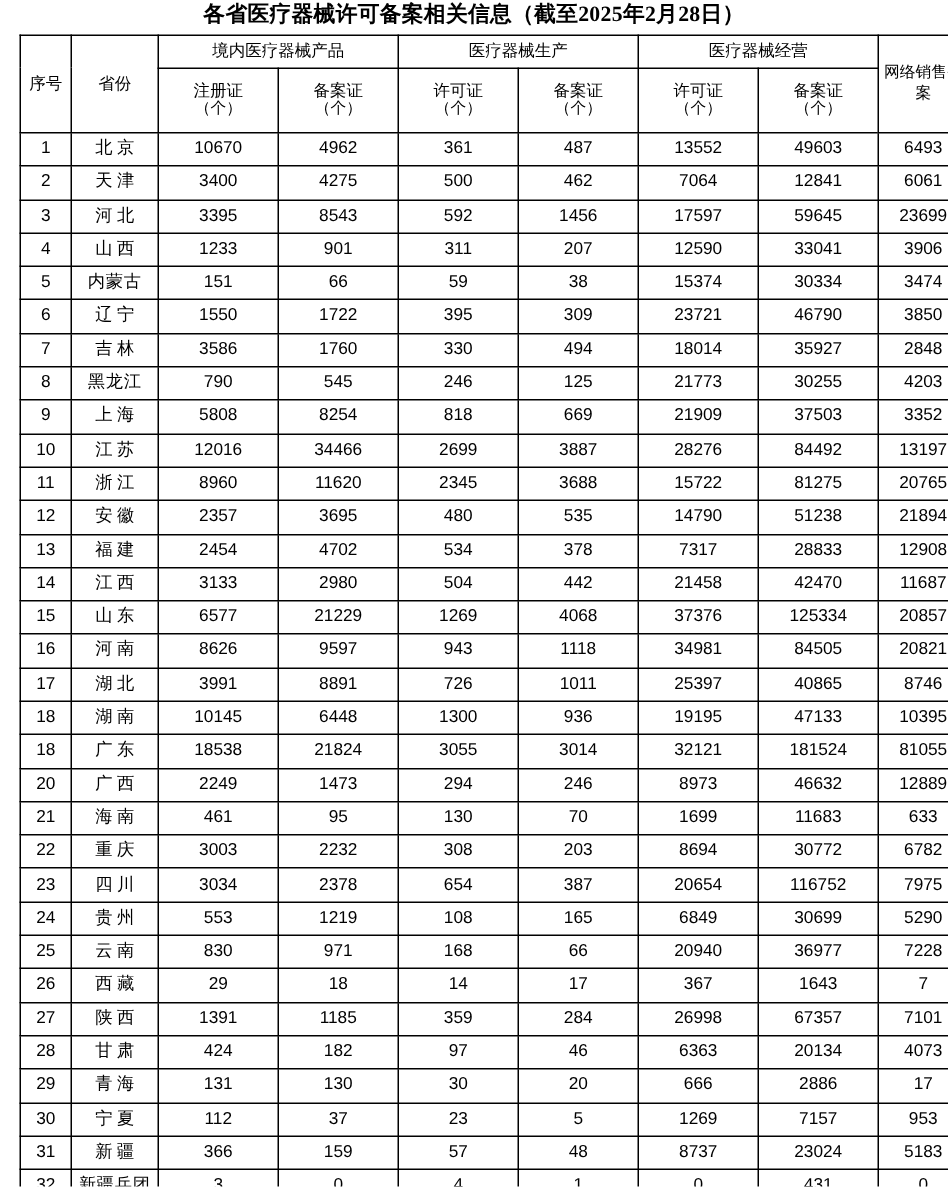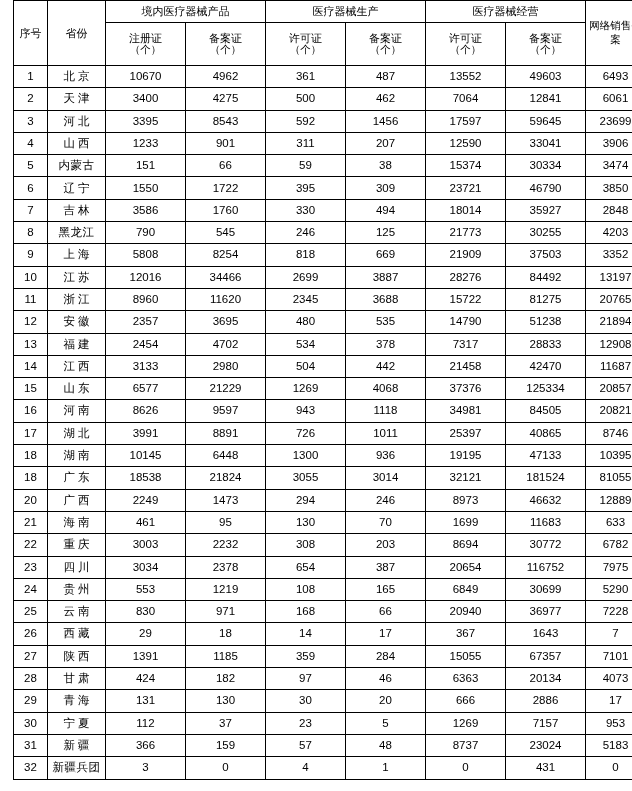--- a/index.html
+++ b/index.html
@@ -91,20 +91,21 @@
   col.c-idx { width: 34px; }
   col.c-prov { width: 58px; }
   col.c-d { width: 80px; }
   col.c-net { width: 60px; }
 </style>
 </head>
 <body>
 
 <div id="page">
 
+  <div id="title">各省医疗器械许可备案相关信息（截至2025年2月28日）</div>
 
   <div id="table-wrap">
     <table>
       <colgroup>
         <col class="c-idx">
           <col class="c-prov">
         <col class="c-d">
           <col class="c-d">
           <col class="c-d">
           <col class="c-d">
@@ -436,21 +437,21 @@
             <td>1643</td>
             <td>7</td>
           </tr>
           <tr>
             <td class="idx">27</td>
             <td class="prov wide">陕西</td>
             <td>1391</td>
             <td>1185</td>
             <td>359</td>
             <td>284</td>
-            <td>15055</td>
+            <td>26998</td>
             <td>67357</td>
             <td>7101</td>
           </tr>
           <tr>
             <td class="idx">28</td>
             <td class="prov wide">甘肃</td>
             <td>424</td>
             <td>182</td>
             <td>97</td>
             <td>46</td>

